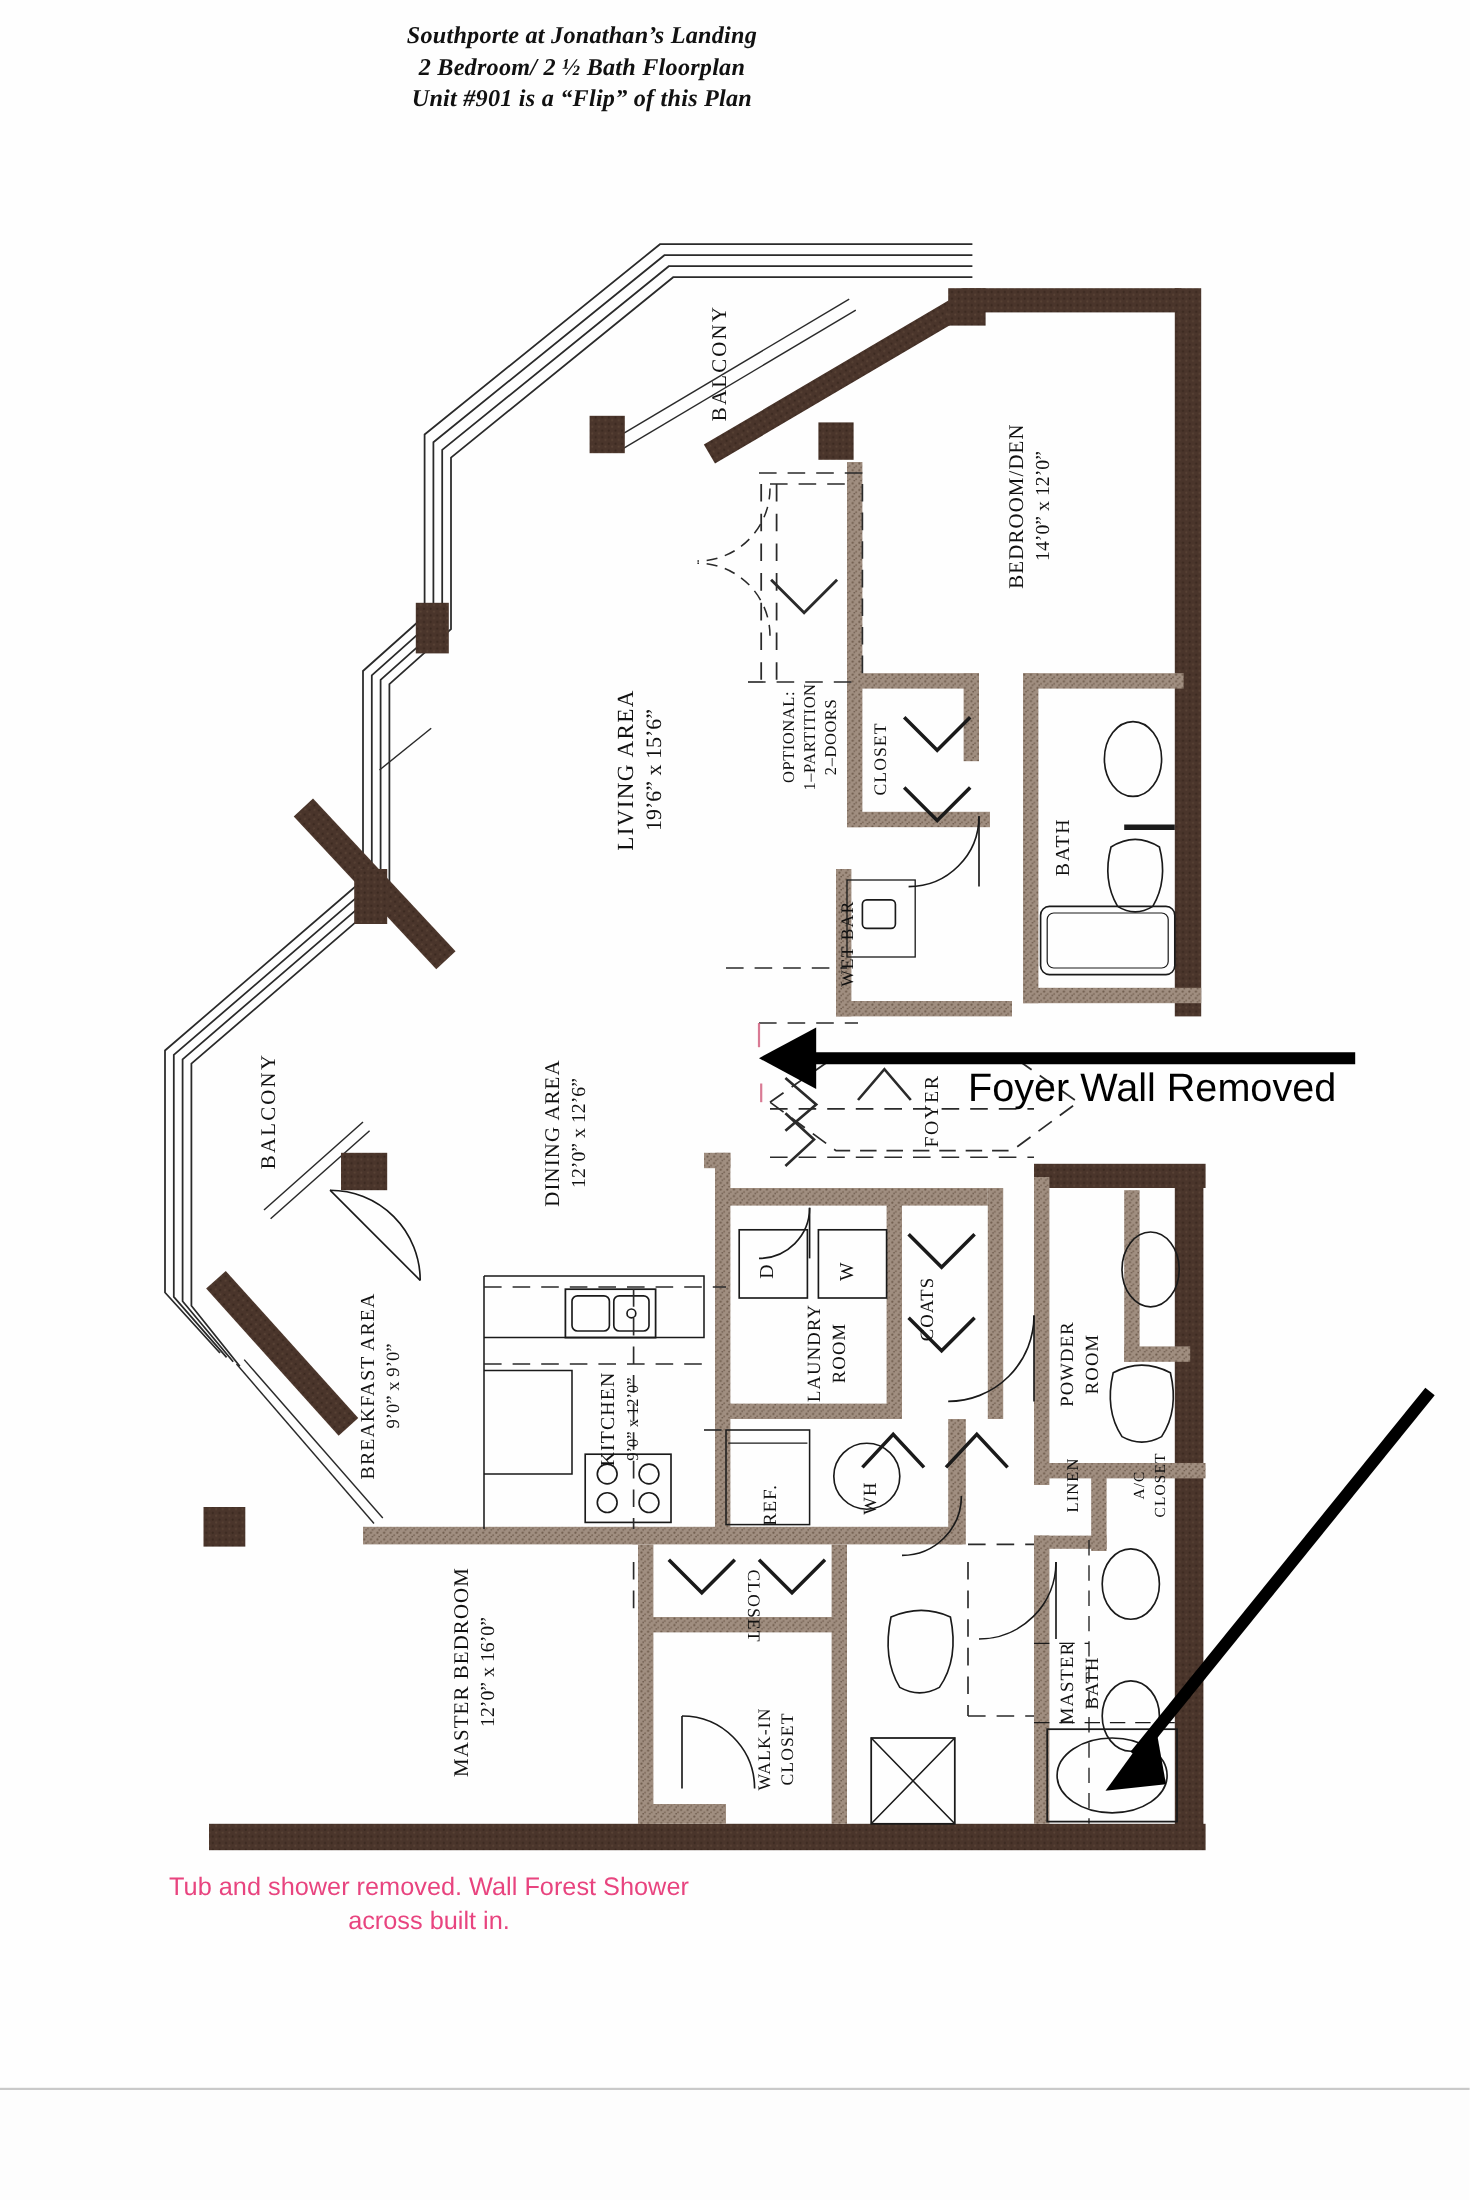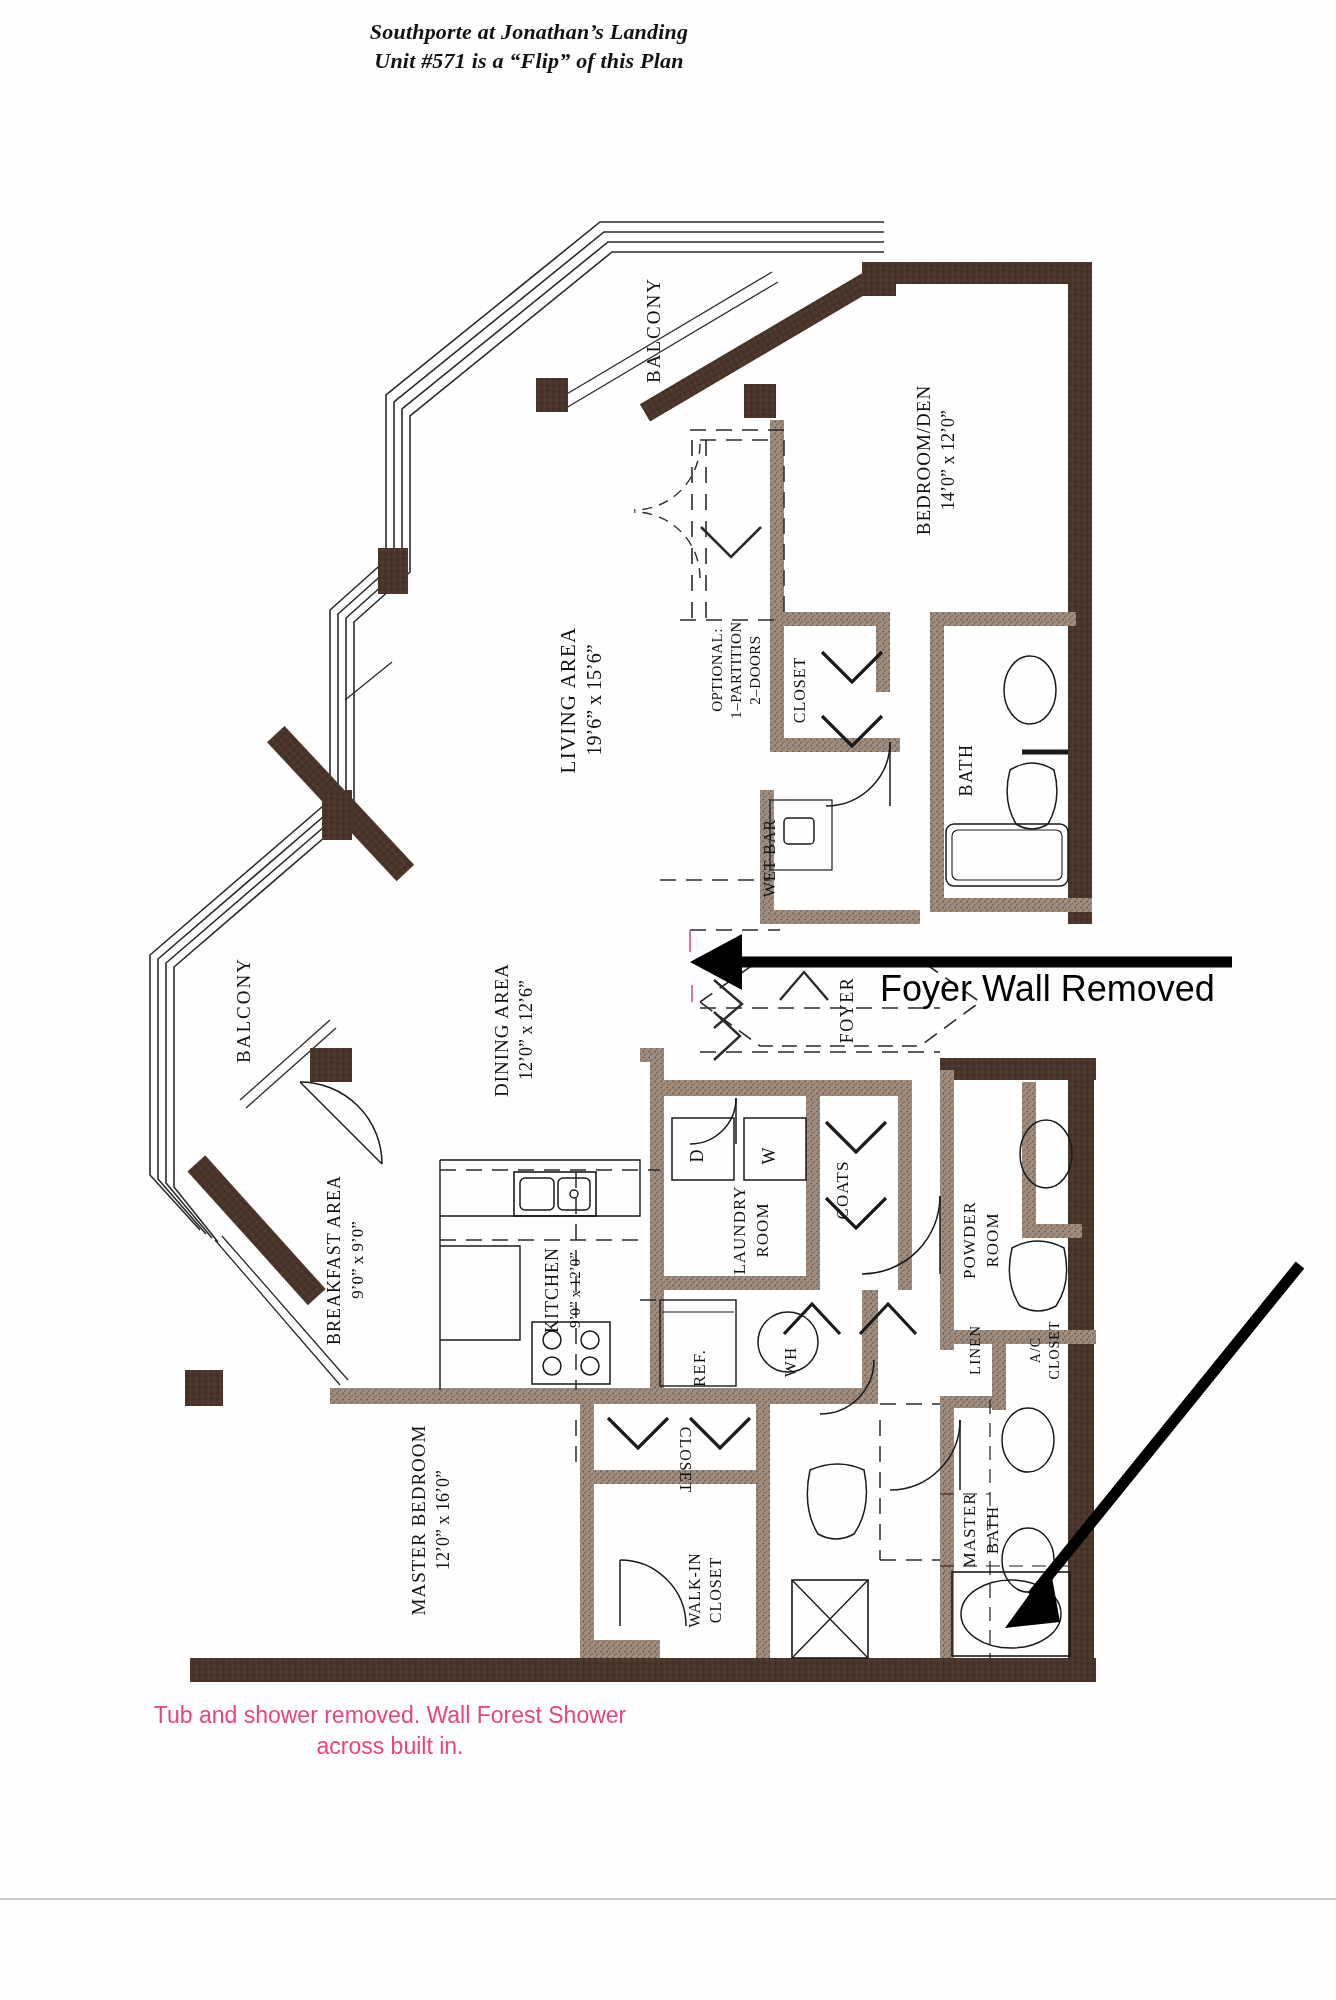--- a/index.html
+++ b/index.html
@@ -31,21 +31,22 @@
   .bottom-rule{position:absolute;left:0;top:1898px;width:1336px;height:2px;background:#c9c9c9;}
   .edge-rule{position:absolute;left:0;top:1900px;width:1336px;height:100px;background:#fdfdfd;}
 </style>
 </head>
 <body>
 
 <div id="sheet">
 
   <div class="title-block">
     <div>Southporte at Jonathan’s Landing</div>
-    <div>Unit #571 is a “Flip” of this Plan</div>
+    <div>2 Bedroom/ 2 ½ Bath Floorplan</div>
+    <div>Unit #901 is a “Flip” of this Plan</div>
   </div>
 
   <div class="plan-wrap">
   <svg width="1336" height="2000" viewBox="0 0 1336 2000" xmlns="http://www.w3.org/2000/svg">
     <defs>
       <pattern id="wallTex" width="6" height="6" patternUnits="userSpaceOnUse">
         <rect width="6" height="6" fill="#a08e80"></rect>
         <circle cx="1.2" cy="1.4" r="1.0" fill="#6e5b4c"></circle>
         <circle cx="4.4" cy="3.6" r="0.9" fill="#7d6a5a"></circle>
         <circle cx="2.7" cy="4.9" r="0.7" fill="#5d4b3d"></circle>

